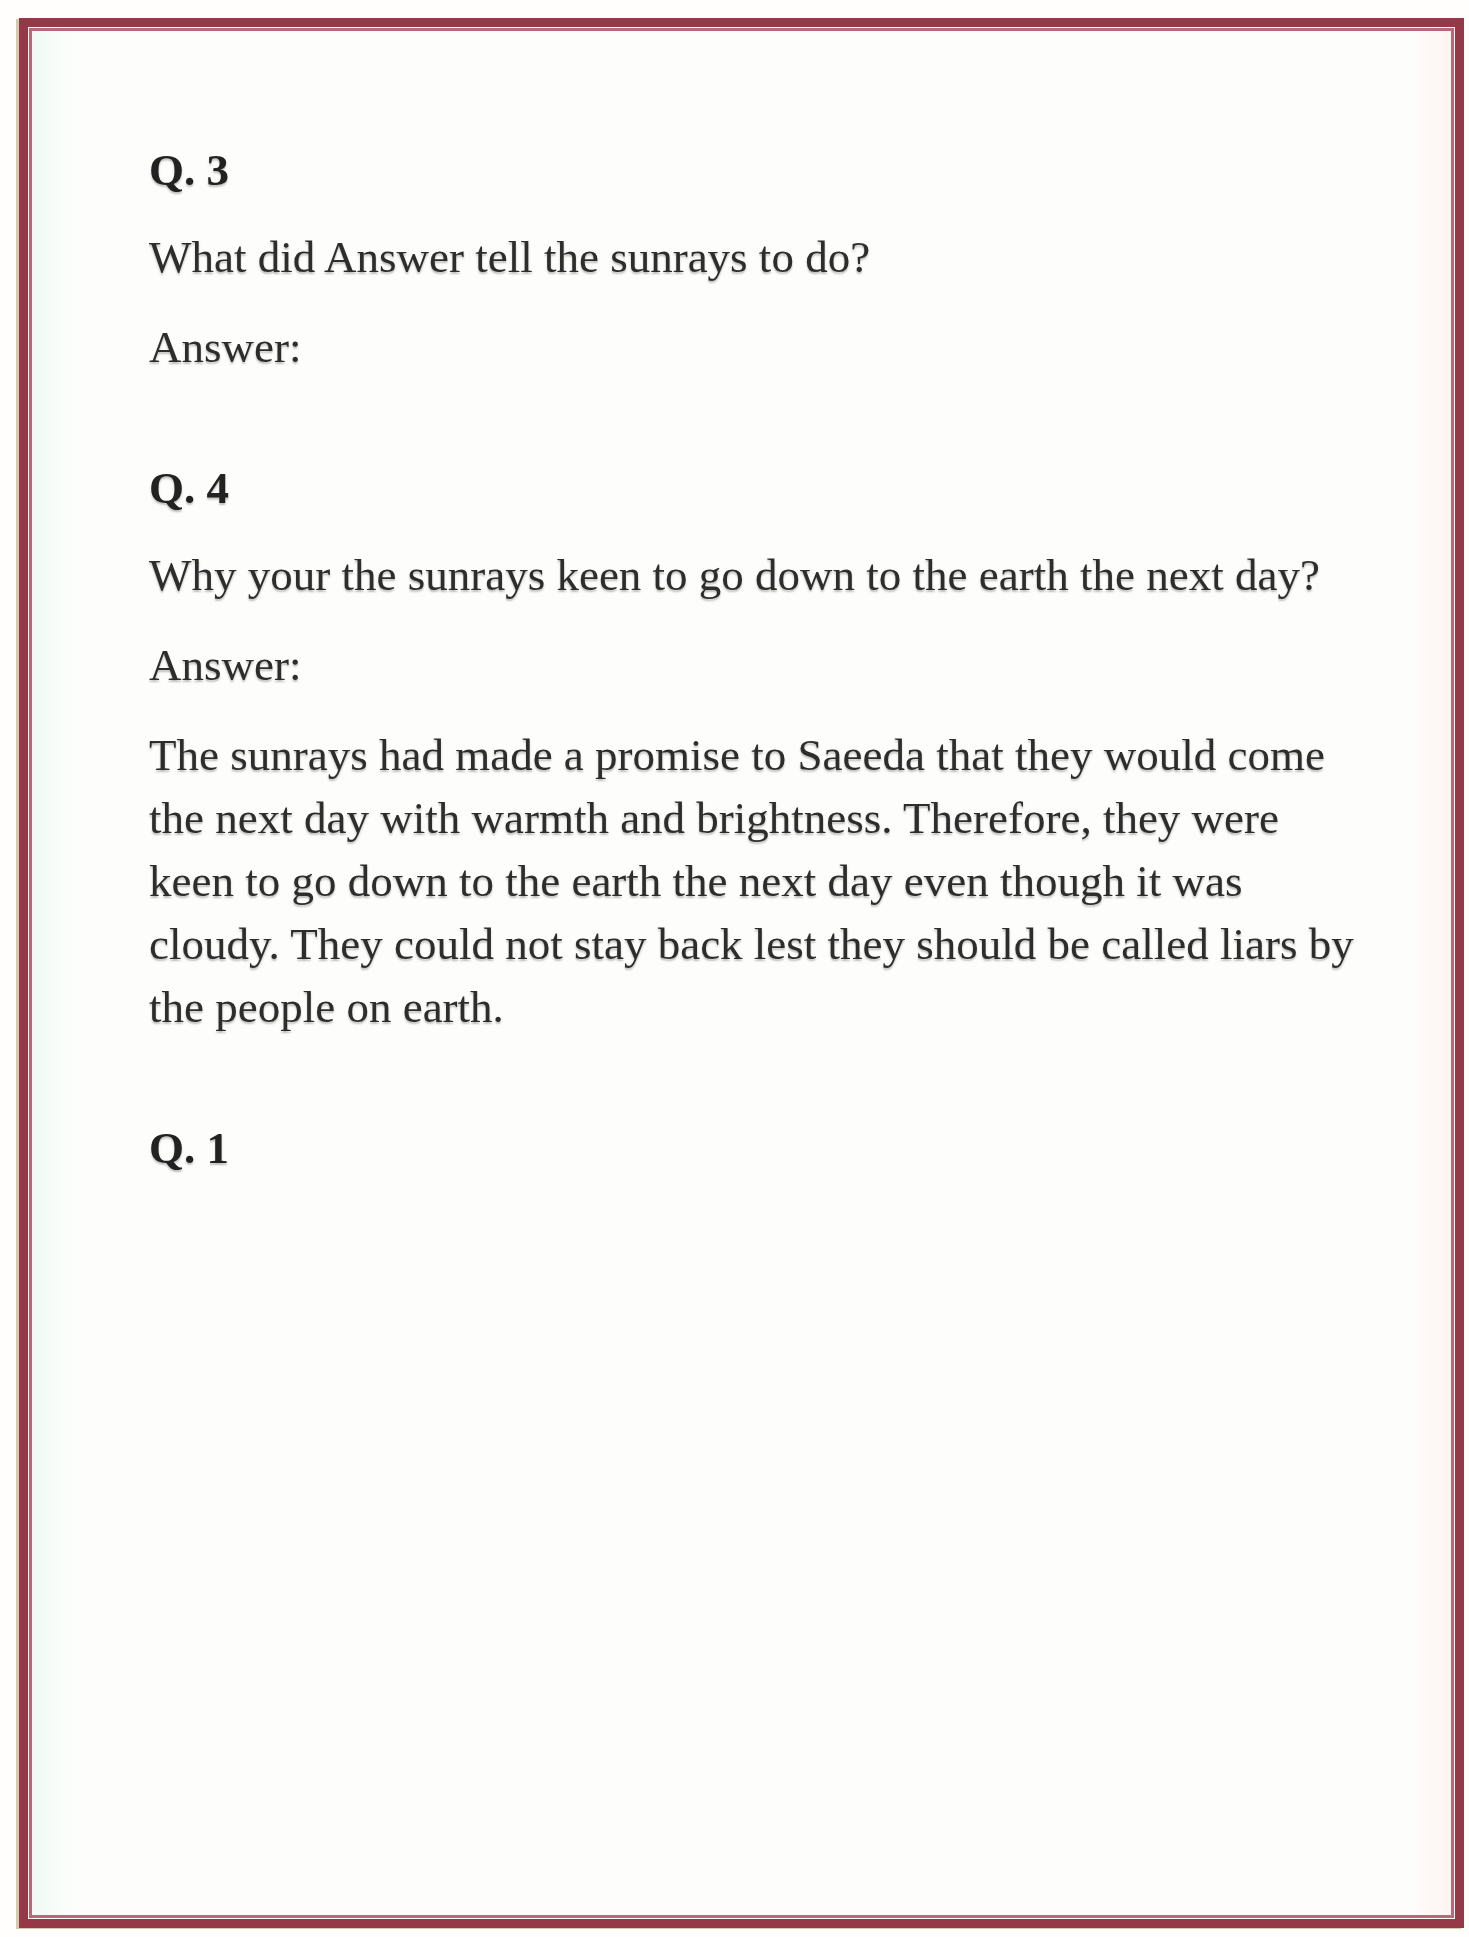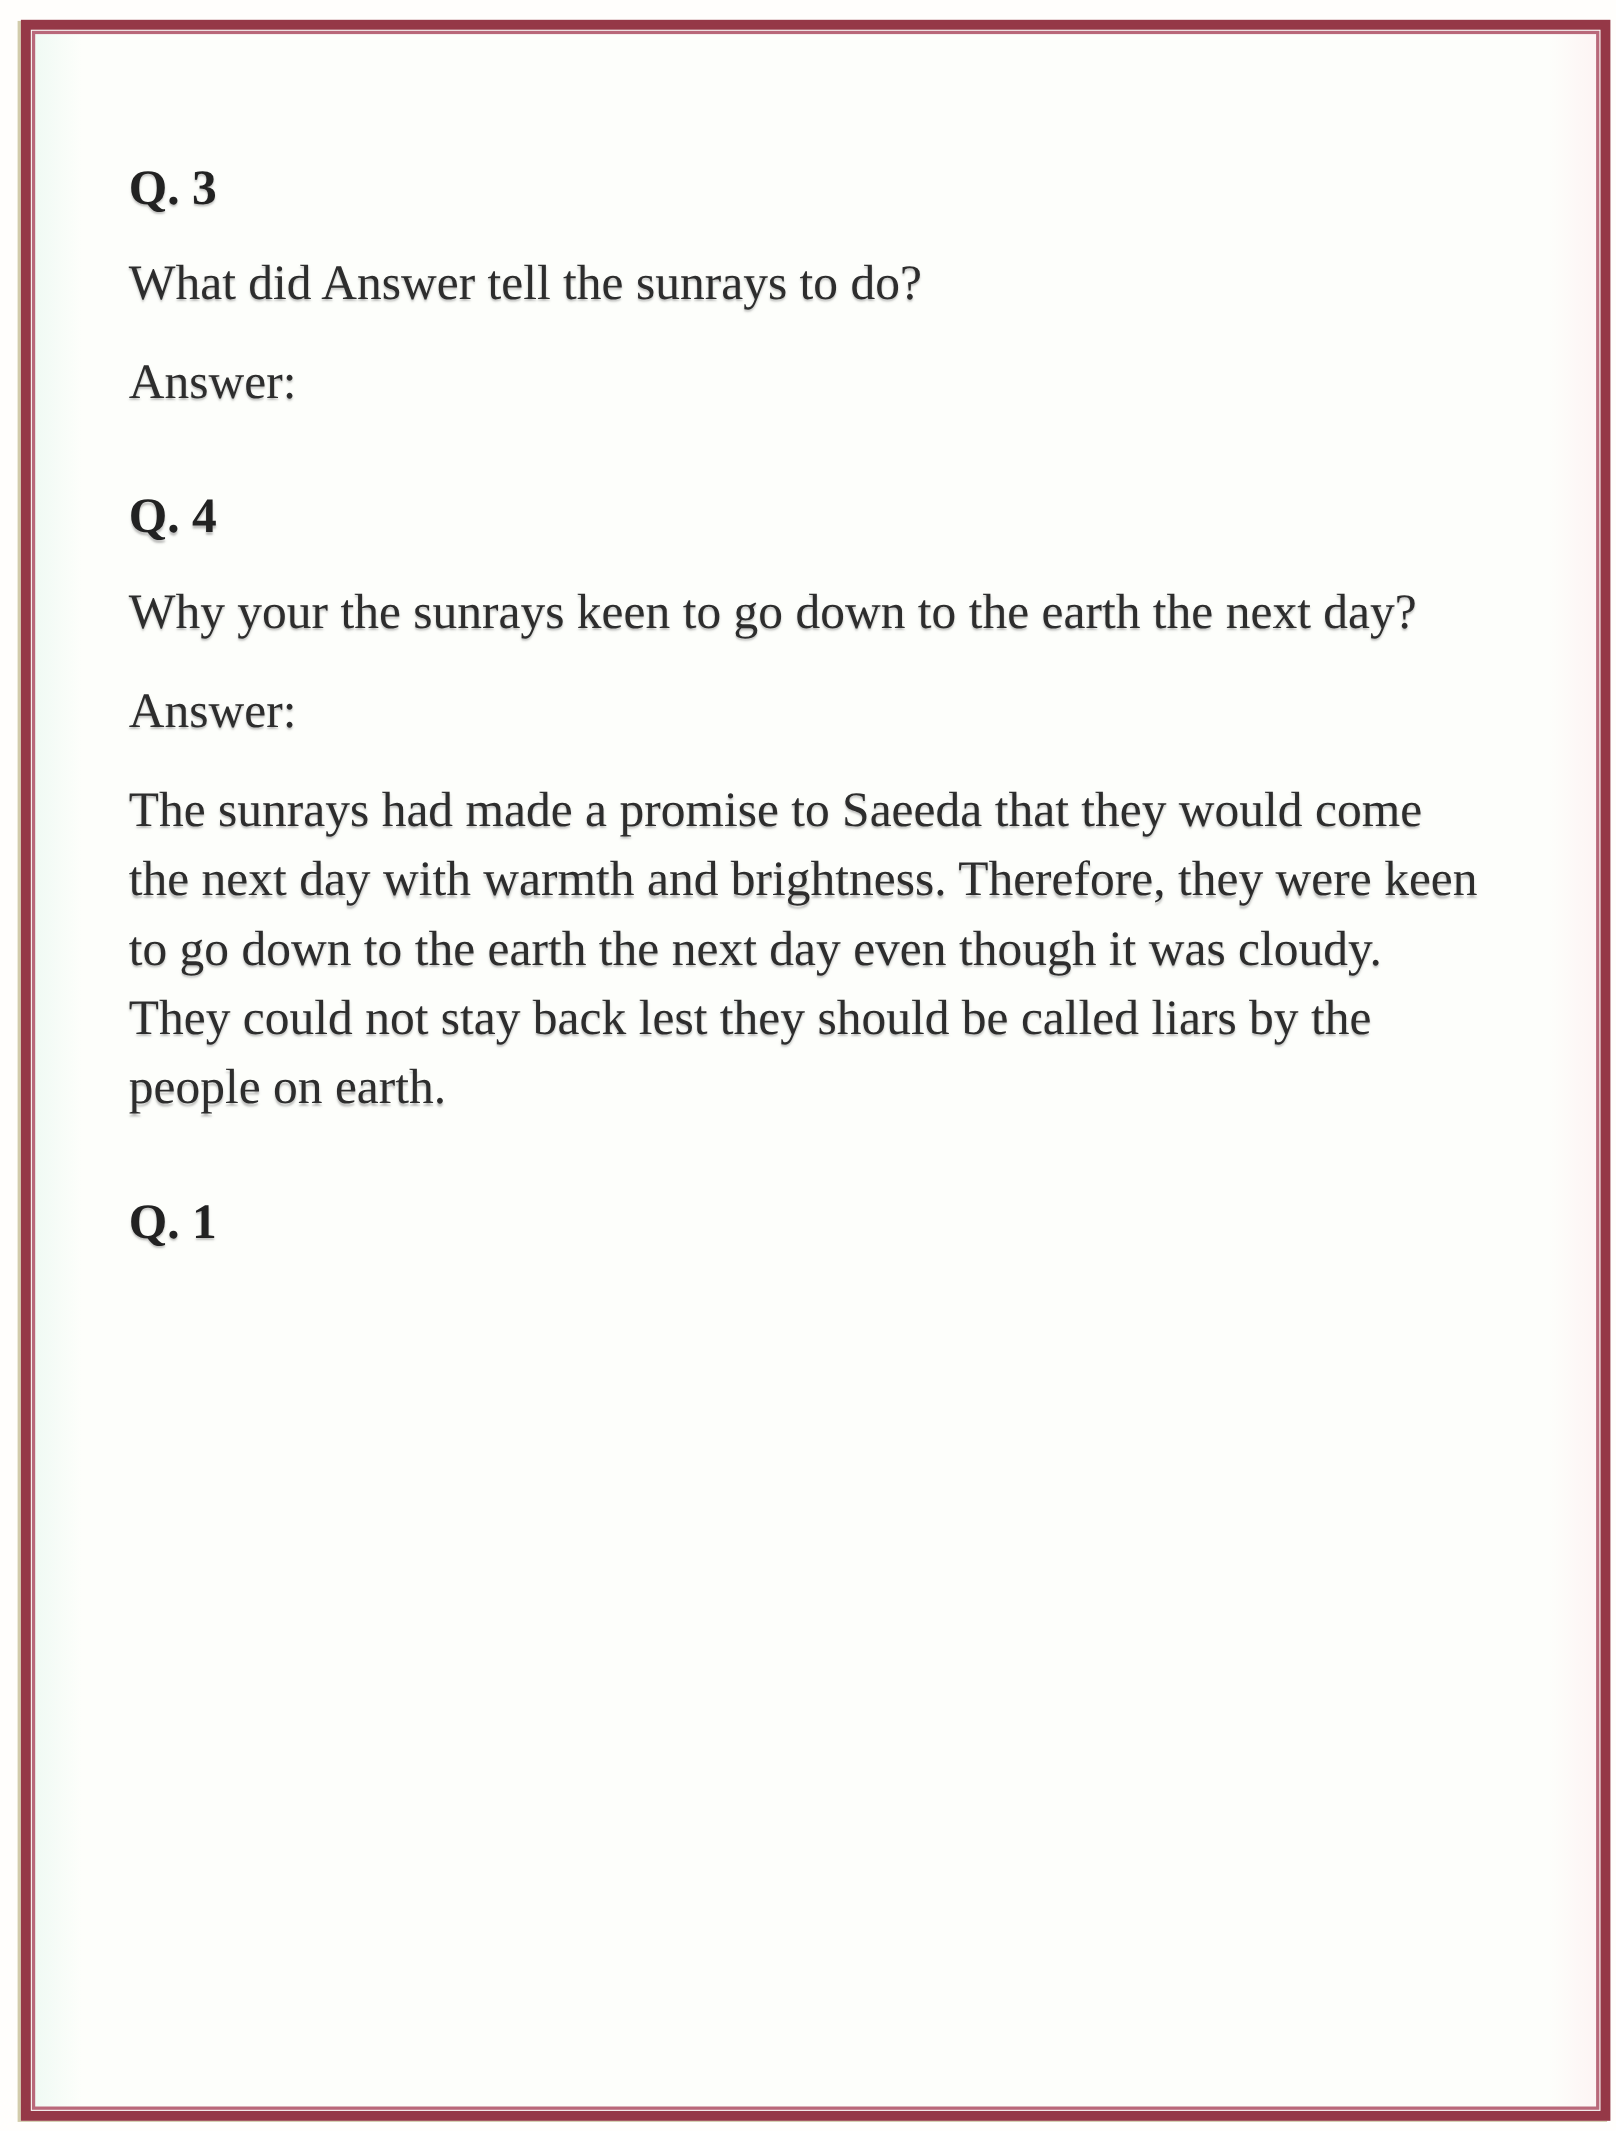--- a/index.html
+++ b/index.html
@@ -27,26 +27,27 @@
     box-shadow: -3px 1px 0 #d2ccab;
   }
   .frame-inner {
     position: absolute;
     inset: 1px;
     border: 3px solid #b9687a;
     background:
       linear-gradient(90deg, #f0faf4 0%, #fdfefb 3%, #fdfefb 97%, #fdf4f4 100%);
     box-sizing: border-box;
     overflow: hidden;
+    padding-left: 32px;
   }
   .content {
     padding: 108px 94px 0 85px;
     color: #2d2d2d;
   }
-  .qa-section { margin-top: 59px; }
+  .qa-section { margin-top: 78px; }
   .qa-section:first-child { margin-top: 0; }
   .q-heading {
     font-size: 45px;
     line-height: 63px;
     font-weight: bold;
     color: #222222;
     margin: 0 0 24px 0;
     text-shadow: 0 2px 2px rgba(110,110,110,0.45);
   }
   .q-text, .a-label, .a-text {

